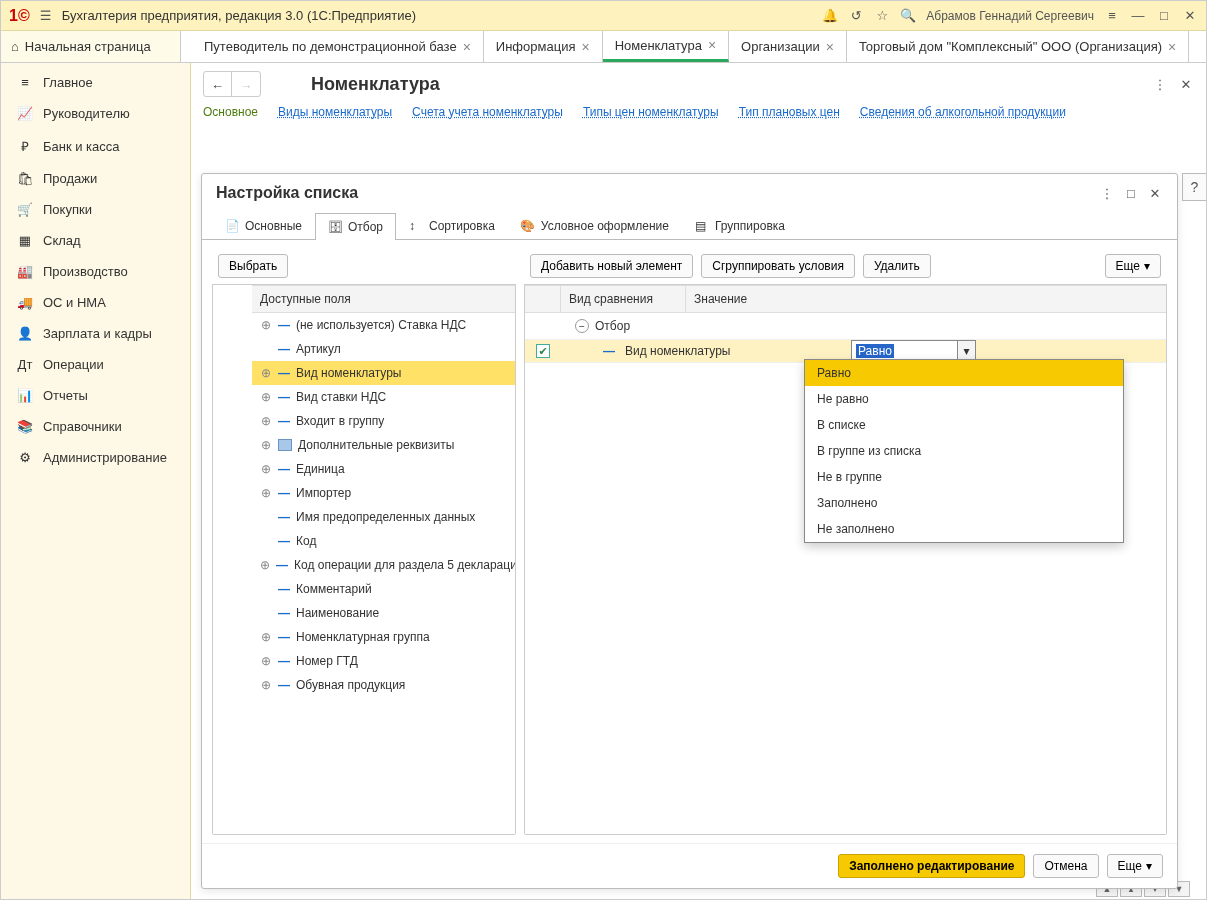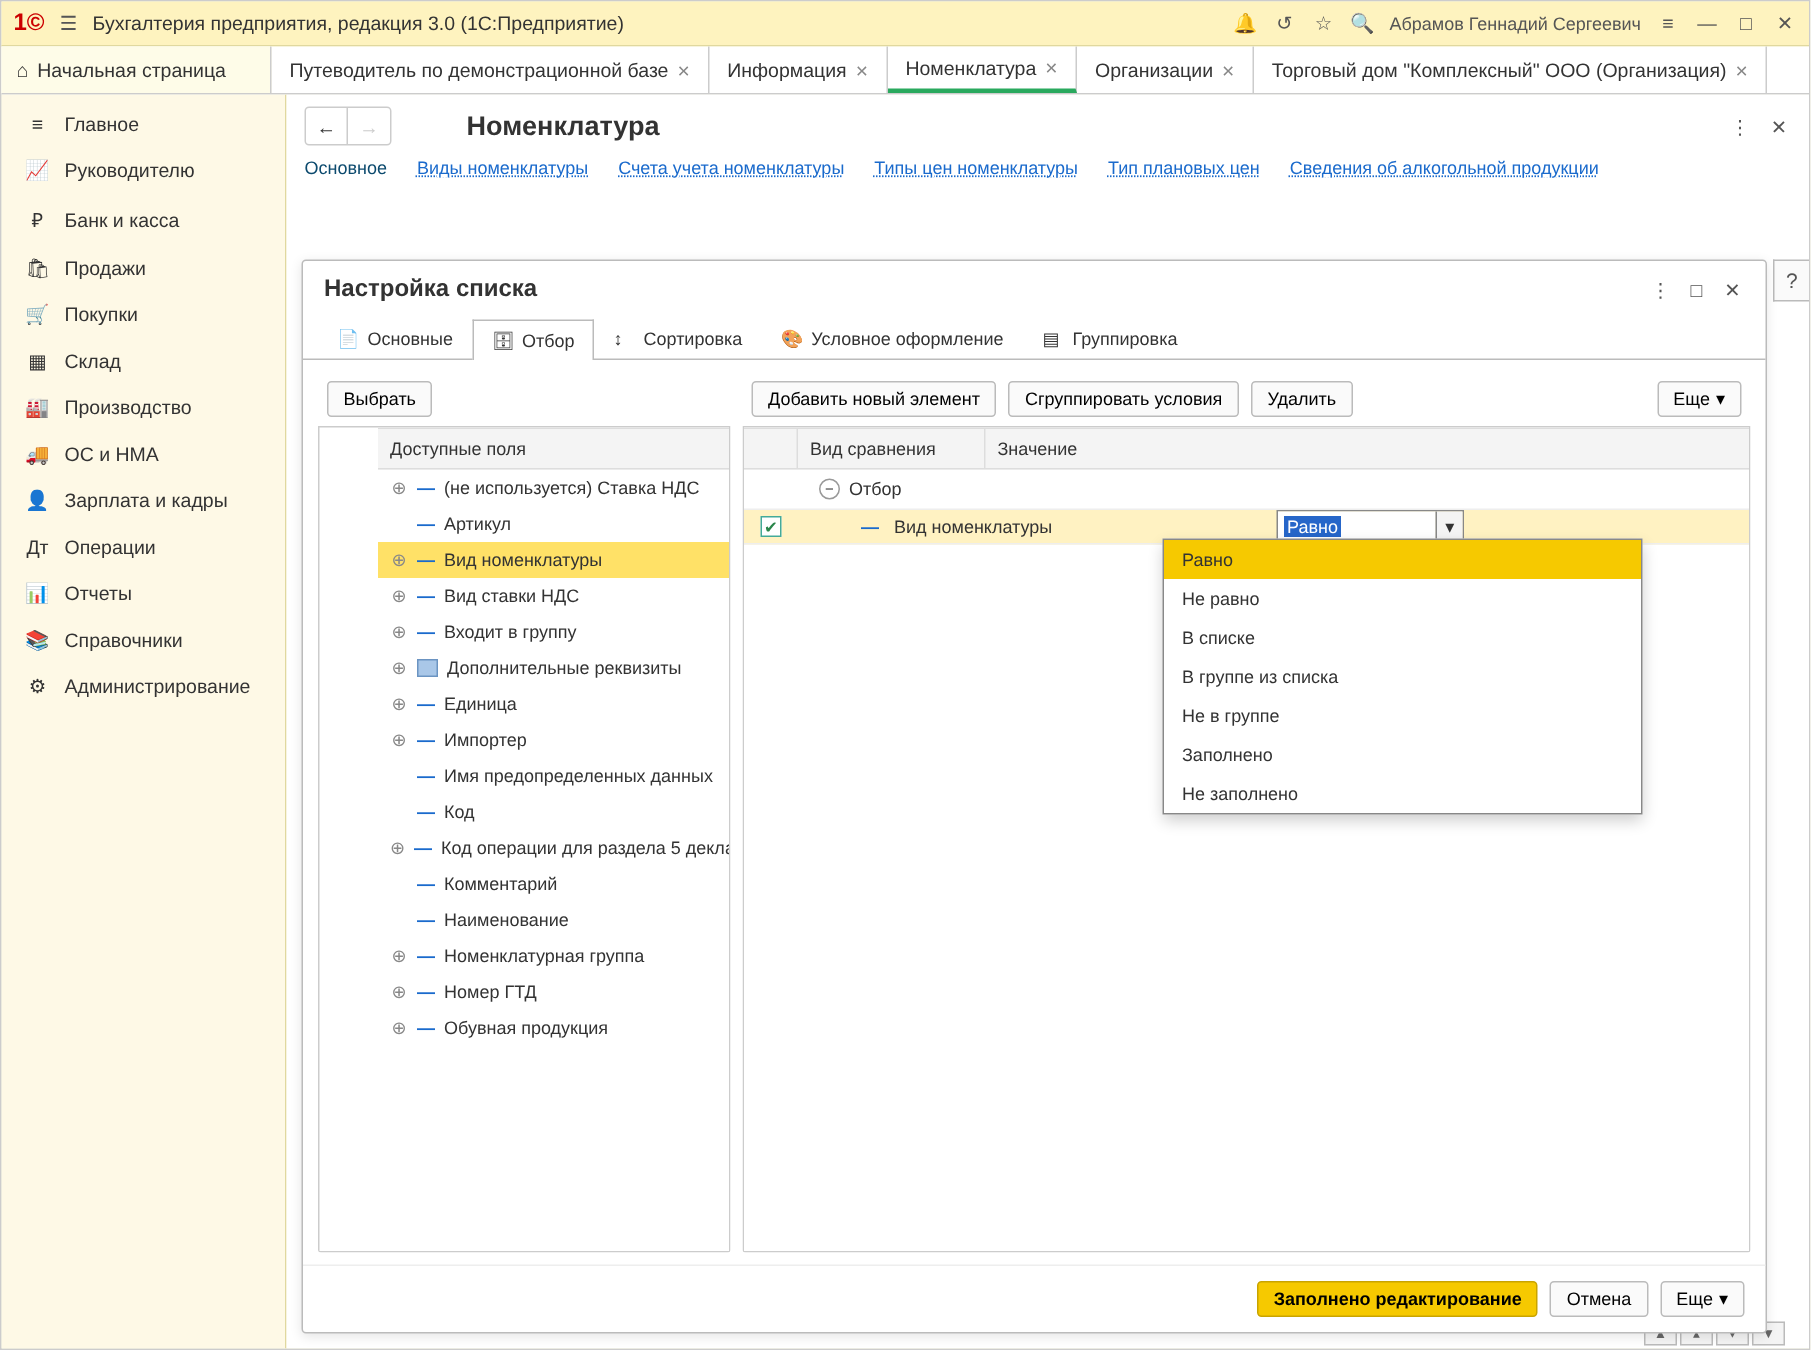--- a/index.html
+++ b/index.html
@@ -23,32 +23,32 @@
 .sidebar-item .sico { width: 16px; text-align: center; }
 .content { flex: 1; background: #fff; position: relative; overflow: hidden; }
 .content-header { display: flex; align-items: center; padding: 8px 12px; gap: 10px; }
 .nav-arrows { display: flex; gap: 0; border: 1px solid #ccc; border-radius: 3px; }
 .nav-arrow { width: 28px; height: 24px; display: flex; align-items: center; justify-content: center; cursor: pointer; }
 .nav-arrow:first-child { border-right: 1px solid #ccc; }
 .page-title { font-size: 18px; font-weight: 600; margin-left: 40px; }
 .header-actions { margin-left: auto; display: flex; gap: 10px; color: #888; }
 .subnav { display: flex; align-items: center; gap: 20px; padding: 0 12px 10px 12px; }
 .subnav a { font-size: 12px; cursor: pointer; }
-.subnav .plain { color: #0c4a6e; }
+.subnav .plain { color: #4d7c0f; }
 .subnav .link { color: #1a6acc; text-decoration: underline dotted; }
 .dialog { position: absolute; top: 110px; left: 10px; right: 28px; bottom: 10px; background: #fff; border: 1px solid #bbb; border-radius: 3px; display: flex; flex-direction: column; z-index: 10; box-shadow: 0 2px 8px rgba(0,0,0,0.1); }
 .dialog-header { display: flex; align-items: center; padding: 10px 14px; }
 .dialog-title { font-size: 16px; font-weight: 600; flex: 1; }
 .dialog-tabs { display: flex; border-bottom: 1px solid #bbb; padding: 0 10px; }
 .dtab { display: flex; align-items: center; gap: 6px; padding: 6px 12px; border: 1px solid transparent; border-bottom: none; cursor: pointer; font-size: 12px; }
 .dtab.active { border-color: #bbb; background: #fff; position: relative; top: 1px; }
 .dtab-ic { width: 14px; height: 14px; display: inline-block; }
 .dialog-body { flex: 1; display: flex; gap: 8px; padding: 8px 10px; overflow: hidden; }
 .left-panel, .right-panel { display: flex; flex-direction: column; border: 1px solid #ccc; border-radius: 2px; overflow: hidden; }
-.left-panel { width: 275px; }
+.left-panel { width: 304px; }
 .right-panel { flex: 1; position: relative; }
 .panel-toolbar { display: flex; gap: 8px; padding: 6px; }
 .btn { border: 1px solid #bbb; background: #fafafa; padding: 4px 10px; border-radius: 3px; font-size: 12px; cursor: pointer; display: inline-flex; align-items: center; gap: 4px; }
 .btn.primary { background: #f6c900; border-color: #c9a400; font-weight: bold; }
 .panel-head { background: #f4f4f4; border-top: 1px solid #ddd; border-bottom: 1px solid #ddd; padding: 6px 8px; font-size: 12px; }
 .tree { flex: 1; overflow-y: auto; overflow-x: auto; }
 .tree-row { display: flex; align-items: center; gap: 6px; padding: 5px 8px; font-size: 12px; white-space: nowrap; }
 .tree-row.selected { background: #ffe167; }
 .tree-row .exp { width: 12px; color: #888; cursor: pointer; text-align: center; }
 .tree-row .minus { color: #1a6acc; font-weight: bold; }
@@ -106,21 +106,21 @@
       <span class="ic">□</span>
       <span class="ic">✕</span>
     </div>
   </div>
 
   <div class="tabbar">
     <div class="tab-home">
       <span>⌂</span>
       <span>Начальная страница</span>
     </div>
-    <div id="tab-container" style="display:flex;">
+    <div id="tab-container" style="display:flex;margin-left:11px;">
         <div class="tab">
           <span>Путеводитель по демонстрационной базе</span>
           <span class="close-x">×</span>
         </div>
         <div class="tab">
           <span>Информация</span>
           <span class="close-x">×</span>
         </div>
         <div class="tab active">
           <span>Номенклатура</span>

